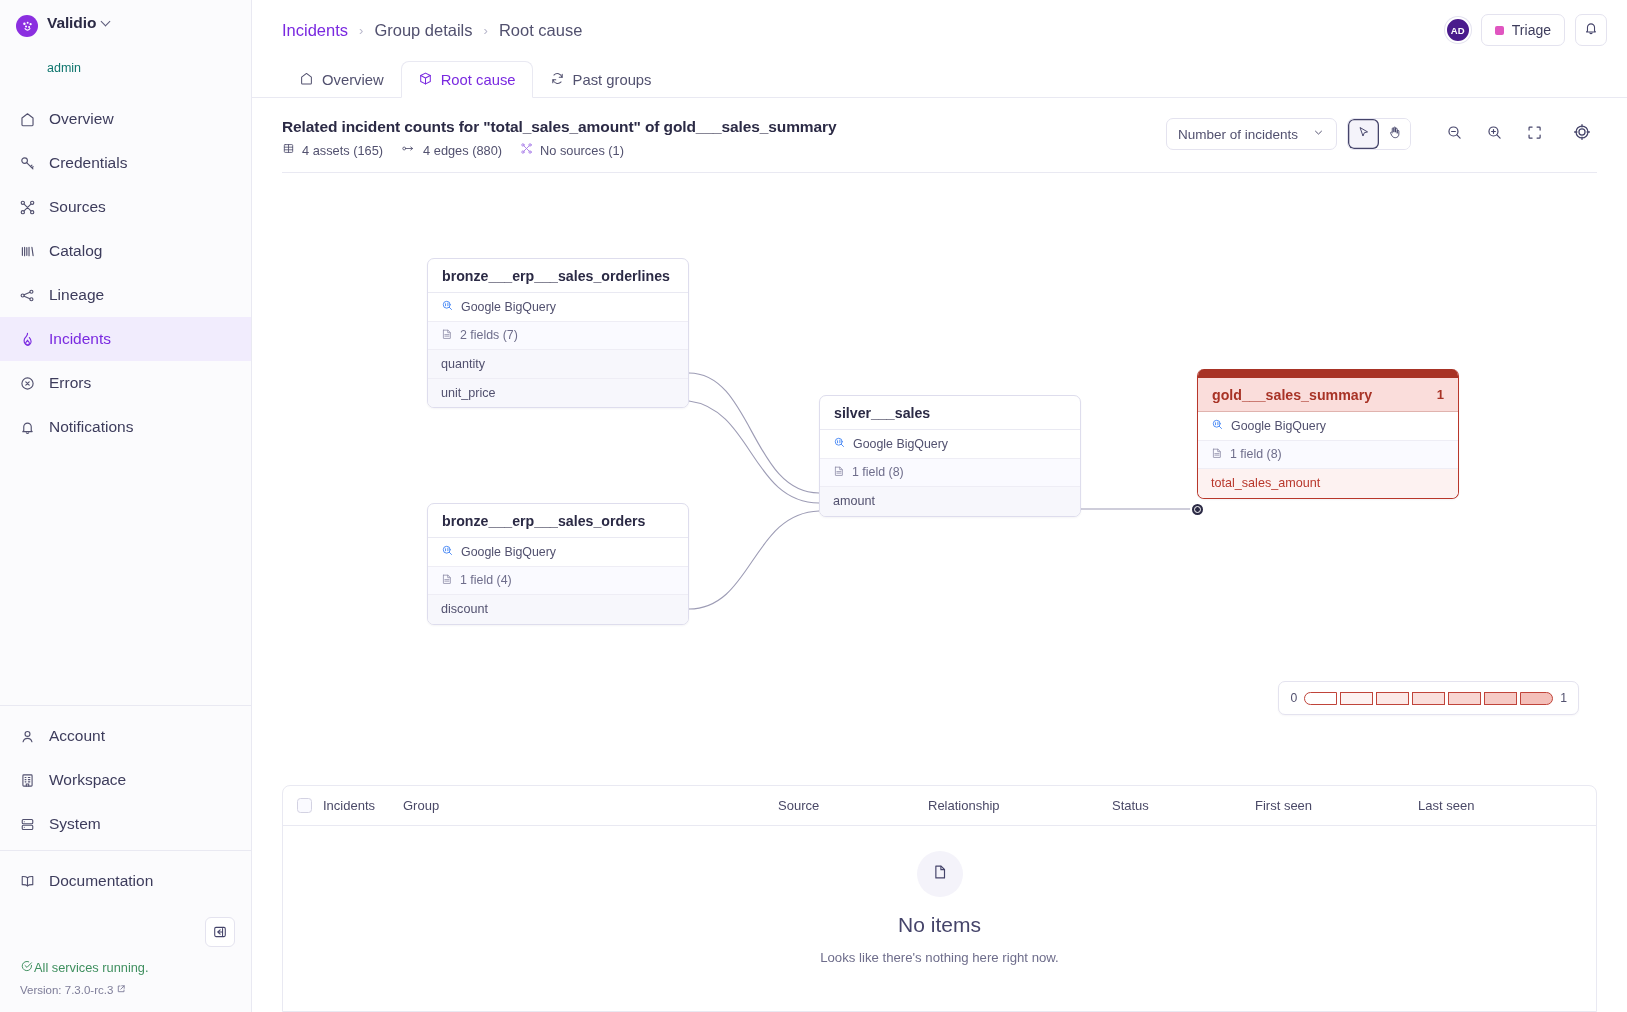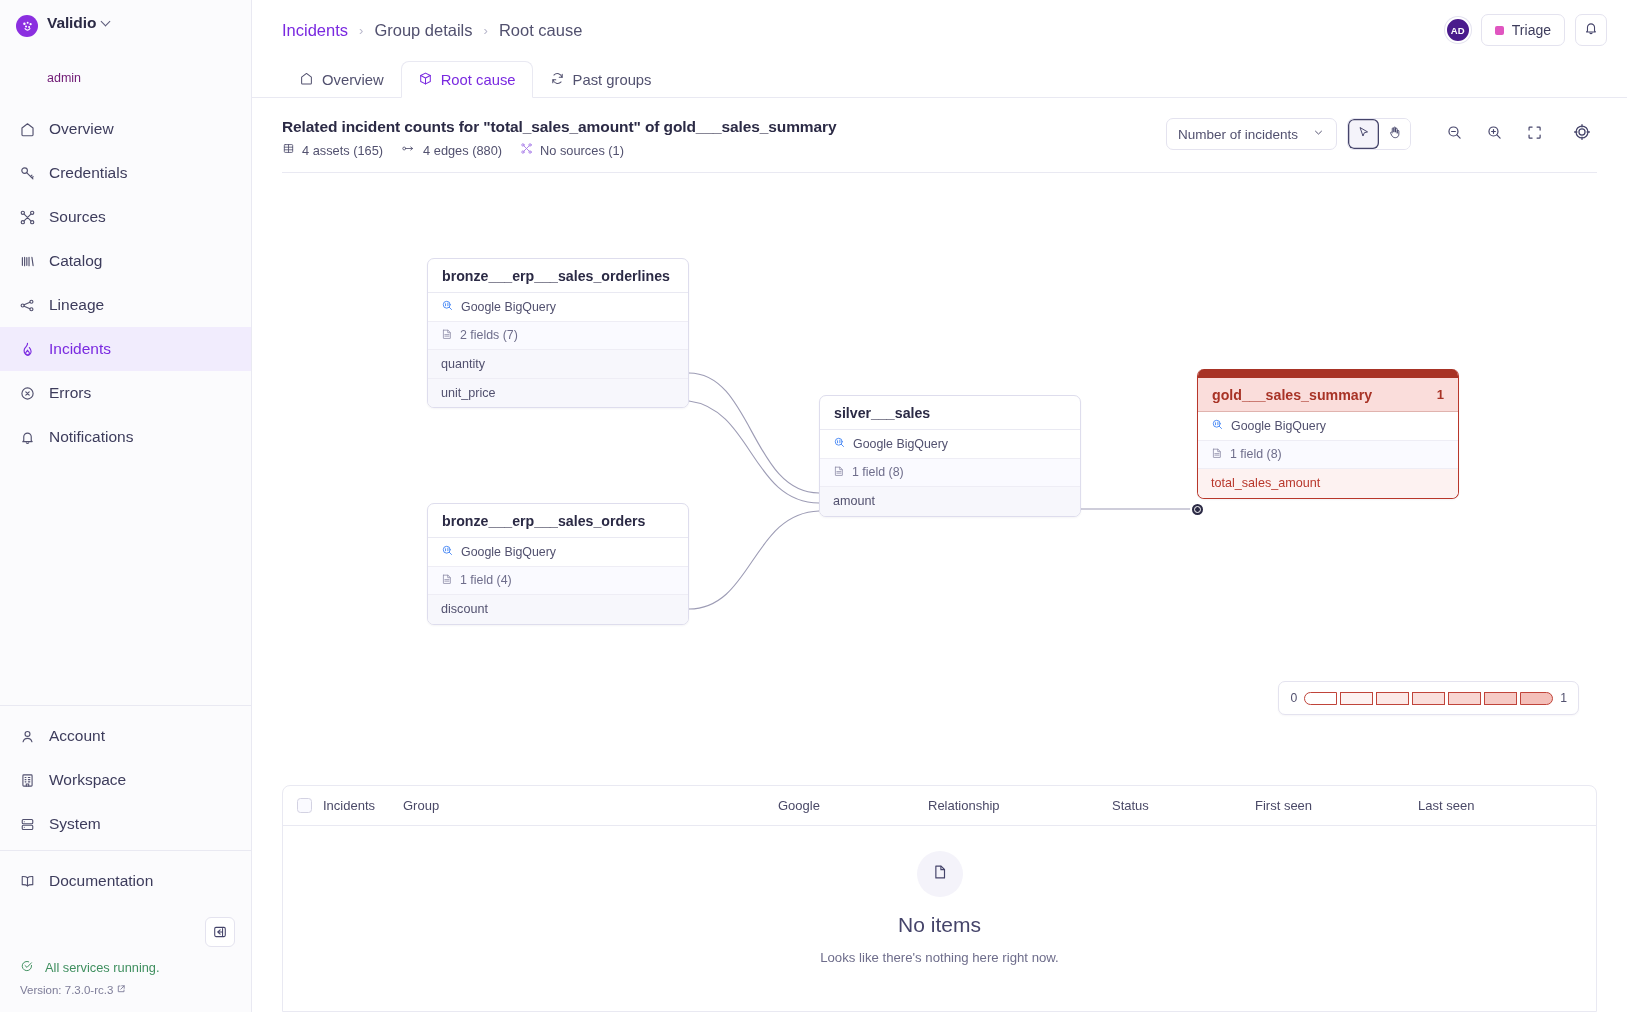--- a/index.html
+++ b/index.html
@@ -29,21 +29,21 @@
   }
   .org-logo {
     width: 22px; height: 22px; border-radius: 50%;
     background: #8b2fe0;
     display: flex; align-items: center; justify-content: center;
     flex: 0 0 auto; margin-top: 1px;
   }
   .org-texts { display: flex; flex-direction: column; line-height: 1.15; gap: 28px; }
   .org-row { display: flex; align-items: center; gap: 6px; }
   .org-name { font-size: 15.5px; font-weight: 700; color: #2b2a45; letter-spacing: -0.1px; }
-  .org-role { font-size: 12.5px; color: #701a75; margin-top: 11px; }
+  .org-role { font-size: 12.5px; color: #0f766e; margin-top: 1px; }
   .caret { display: inline-block; width: 9px; height: 9px; position: relative; }
   .caret::after {
     content: ""; position: absolute; left: 0; top: 0;
     width: 6px; height: 6px;
     border-right: 1.6px solid #5b5a7a; border-bottom: 1.6px solid #5b5a7a;
     transform: rotate(45deg);
   }
 
   .nav { padding-top: 16px; }
   .nav-item {
@@ -60,21 +60,21 @@
   .sidebar-sep { height: 1px; background: #e9e9f2; margin: 0; }
   .nav-bottom { padding: 8px 0 4px 0; }
   .nav-bottom2 { padding: 8px 0 0 0; }
 
   .collapse-btn {
     width: 30px; height: 30px; border: 1px solid #e4e3ef; border-radius: 6px;
     background: #fff; display: flex; align-items: center; justify-content: center;
     margin: 14px 16px 0 auto; cursor: pointer;
   }
   .status-block { padding: 12px 16px 16px 20px; }
-  .status-row { display: flex; align-items: center; gap: 11px; font-size: 12.8px; color: #3f8f5f; }
+  .status-row { display: flex; align-items: center; gap: 0; font-size: 12.8px; color: #3f8f5f; }
   .version-row { display: flex; align-items: center; gap: 3px; font-size: 11.5px; color: #7d7c98; margin-top: 8px; }
 
   
   .main { flex: 1 1 auto; height: 1012px; display: flex; flex-direction: column; background: #fff; min-width: 0; }
 
   .topbar {
     height: 60px; display: flex; align-items: center;
     padding: 0 20px 0 30px; gap: 10px;
   }
   .crumbs { display: flex; align-items: center; gap: 11px; font-size: 16.5px; }
@@ -681,21 +681,21 @@
           </span>
           <span class="legend-label">1</span>
         </div>
       </div>
 
       <div class="table-wrap">
         <div class="thead">
           <span class="chk"></span>
           <span class="th" style="margin-left:11px; width:80px;">Incidents</span>
           <span class="th" style="width:375px;">Group</span>
-          <span class="th" style="width:150px;">Google</span>
+          <span class="th" style="width:150px;">Source</span>
           <span class="th" style="width:184px;">Relationship</span>
           <span class="th" style="width:143px;">Status</span>
           <span class="th" style="width:163px;">First seen</span>
           <span class="th" style="width:140px;">Last seen</span>
         </div>
         <div class="empty-state">
           <div class="empty-circle">
             <span>
               <svg width="18" height="18" viewBox="0 0 20 20" fill="none" stroke="#45446a" stroke-width="1.3" stroke-linecap="round" stroke-linejoin="round">
                 <path d="M5.4 3.4h5.8l3.8 3.8v9.4H5.4z"></path>

